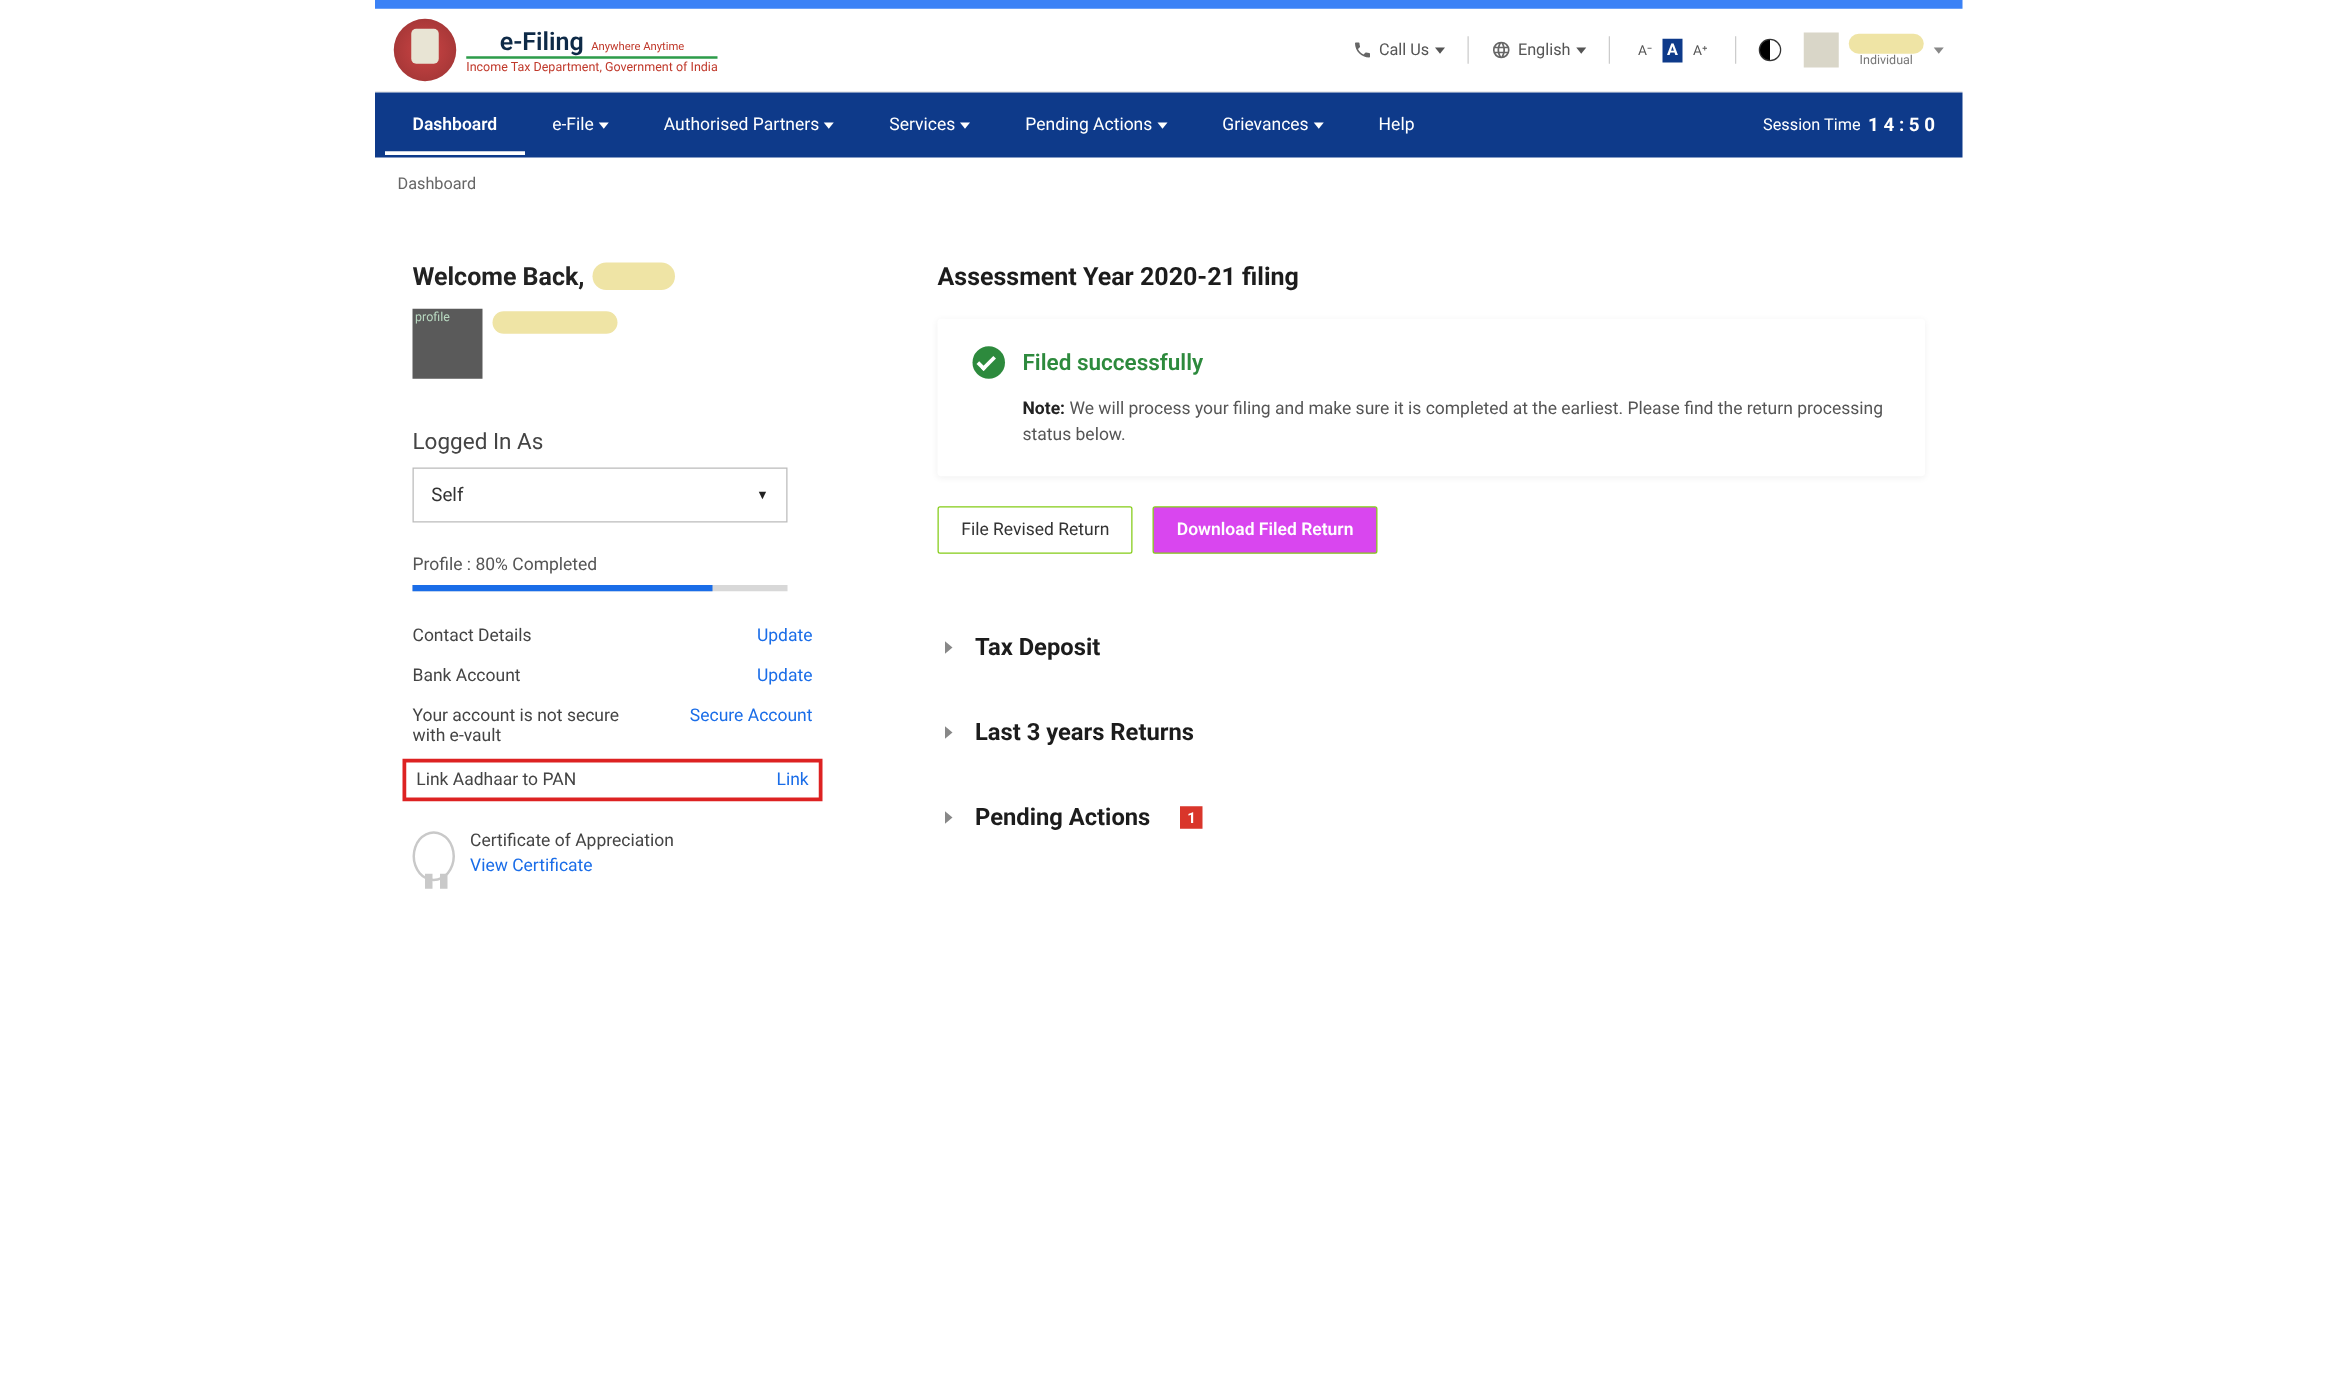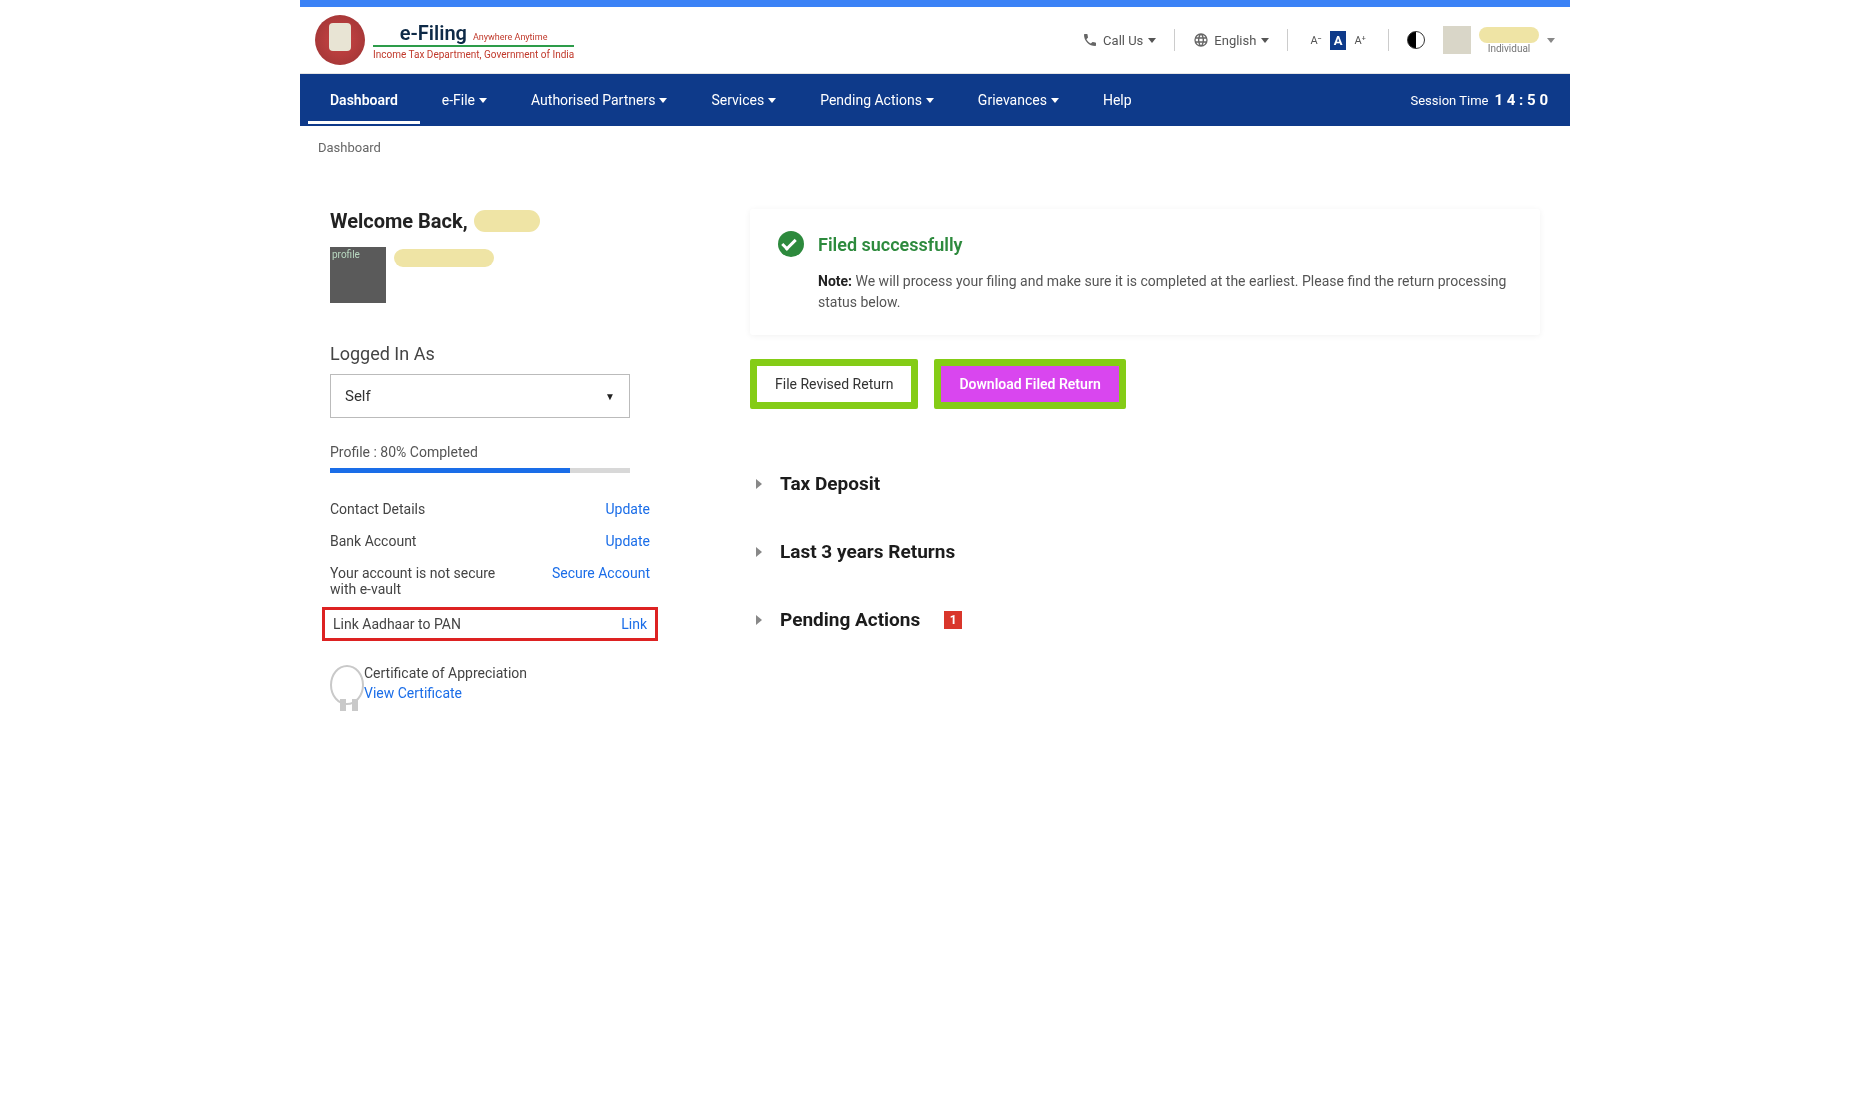--- a/index.html
+++ b/index.html
@@ -218,20 +218,21 @@
     .detail-row.hl {
       border: 3px solid #d22;
       padding: 6px 8px;
       margin: 2px -8px;
     }
     .detail-label { color: #444; max-width: 180px; }
     .detail-link { color: #1a6de8; cursor: pointer; font-size: 14px; }
     .cert-block {
       display: flex;
       align-items: flex-start;
+      gap: 12px;
       margin-top: 24px;
     }
     .cert-badge {
       width: 34px; height: 40px;
       border: 2px solid #c9c9c9;
       border-radius: 50%;
       position: relative;
     }
     .cert-badge::after {
       content: "";
@@ -275,21 +276,21 @@
     }
     .status-title { font-size: 18px; font-weight: 600; color: #2d8a3d; }
     .status-note { font-size: 14px; color: #555; line-height: 1.5; margin-left: 40px; }
     .status-note b { color: #222; }
     .btn-row { display: flex; gap: 16px; margin-bottom: 40px; }
     .btn {
       padding: 10px 18px;
       font-size: 14px;
       border-radius: 2px;
       cursor: pointer;
-      border: 7px solid #84cc16;
+      border: 1px solid #84cc16;
     }
     .btn-outline { background: #fff; color: #333; }
     .btn-primary { background: #d946ef; color: #fff; font-weight: 600; }
     .accordion {
       border-top: 1px solid transparent;
       padding: 22px 6px;
     }
     .acc-head {
       display: flex;
       align-items: center;
@@ -453,20 +454,21 @@
       <div class="cert-block">
         <div class="cert-badge"></div>
         <div>
           <div class="cert-text">Certificate of Appreciation</div>
           <span class="cert-link">View Certificate</span>
         </div>
       </div>
     </div>
 
     <div class="right-col">
+      <div class="main-title">Assessment Year 2020-21 filing</div>
 
       <div class="status-card">
         <div class="status-head">
           <div class="check-icon"></div>
           <div class="status-title">Filed successfully</div>
         </div>
         <div class="status-note">
           <b>Note:</b>
           <span>We will process your filing and make sure it is completed at the earliest. Please find the return processing status below.</span>
         </div>

